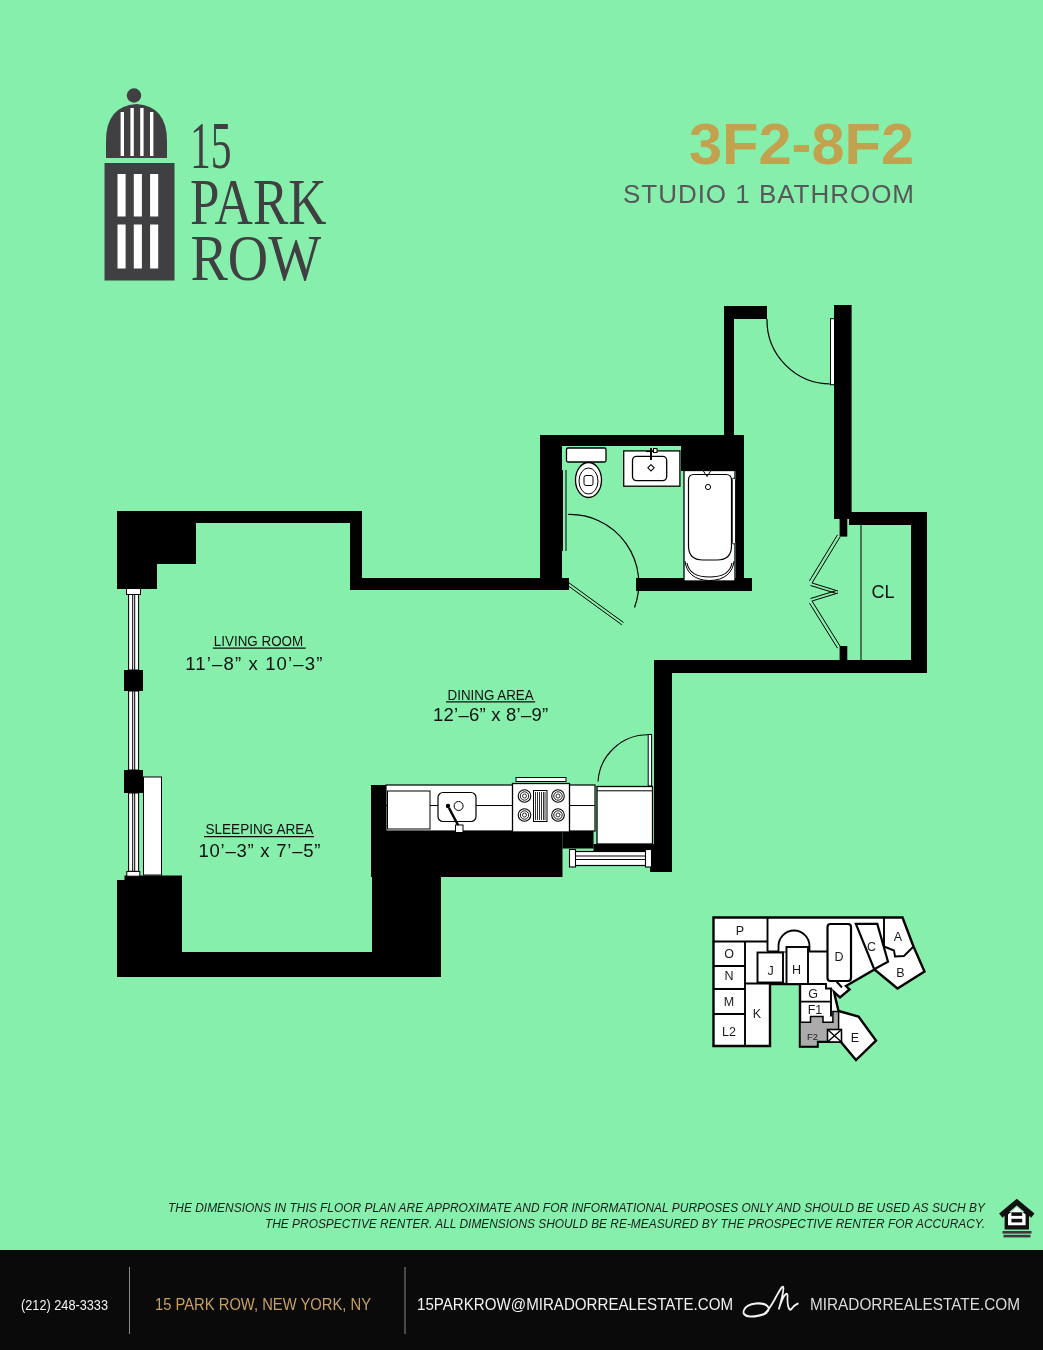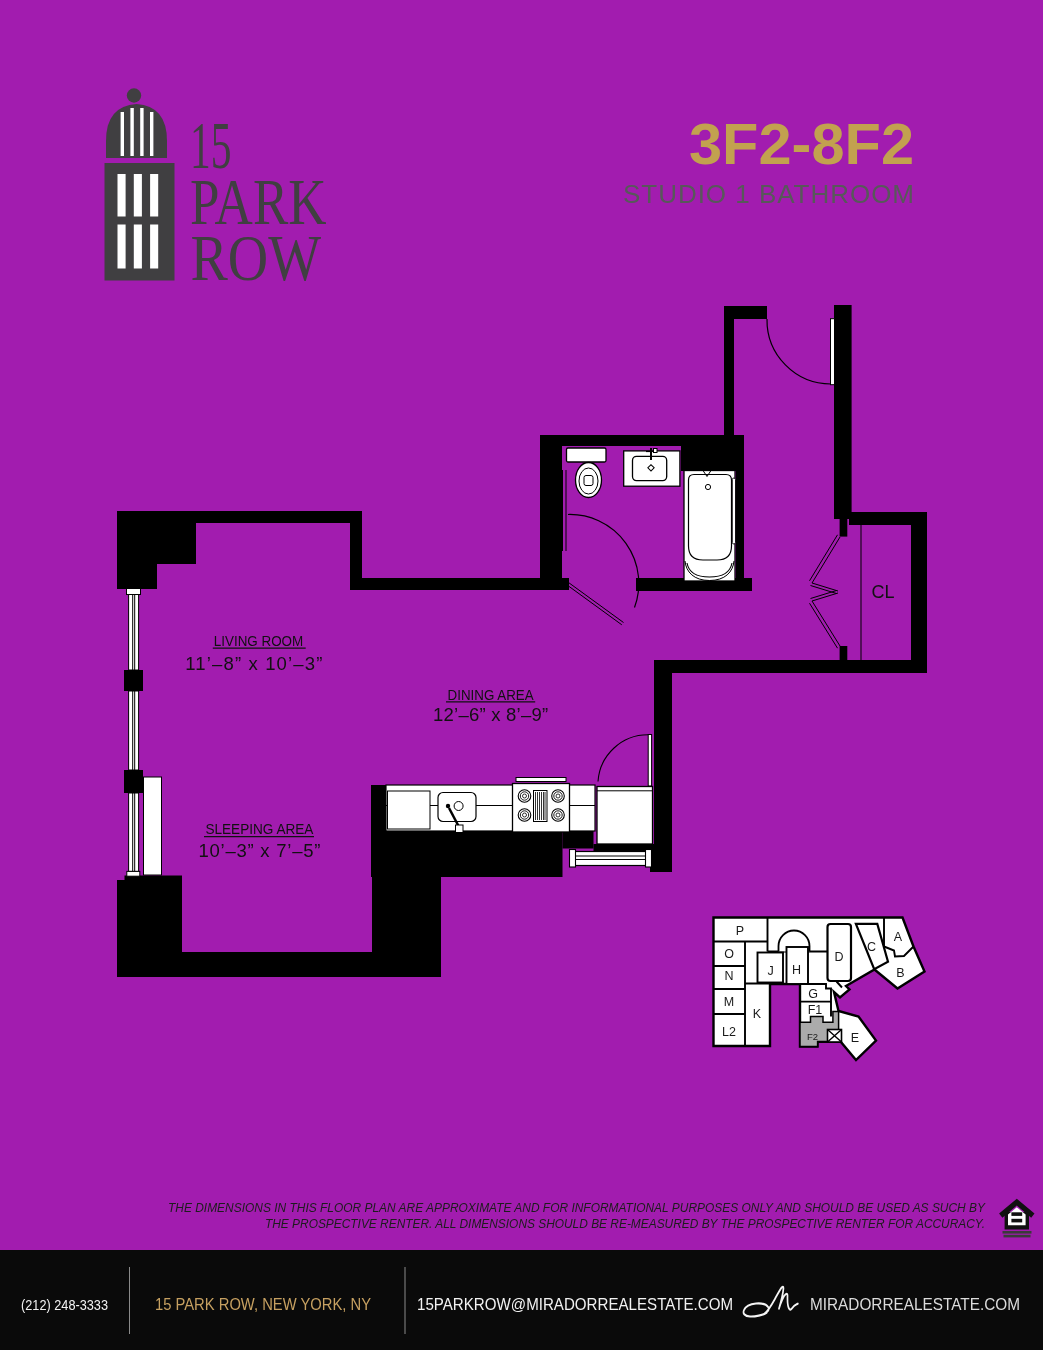--- a/index.html
+++ b/index.html
@@ -1,16 +1,16 @@
 <!DOCTYPE html>
 <html><head>
 <meta charset="utf-8">
 <style>
   html,body{margin:0;padding:0;background:#fff;}
-  .page{position:relative;width:1043px;height:1350px;background:#a21caf;overflow:hidden;
+  .page{position:relative;width:1043px;height:1350px;background:#86efac;overflow:hidden;
         font-family:"Liberation Sans", sans-serif;}
   svg{position:absolute;top:0;left:0;}
 </style>
 </head>
 <body>
 <div class="page">
 <svg width="1043" height="1350" viewBox="0 0 1043 1350">
 
 <circle cx="134" cy="95.5" r="7.2" fill="#403F41"></circle>
 

